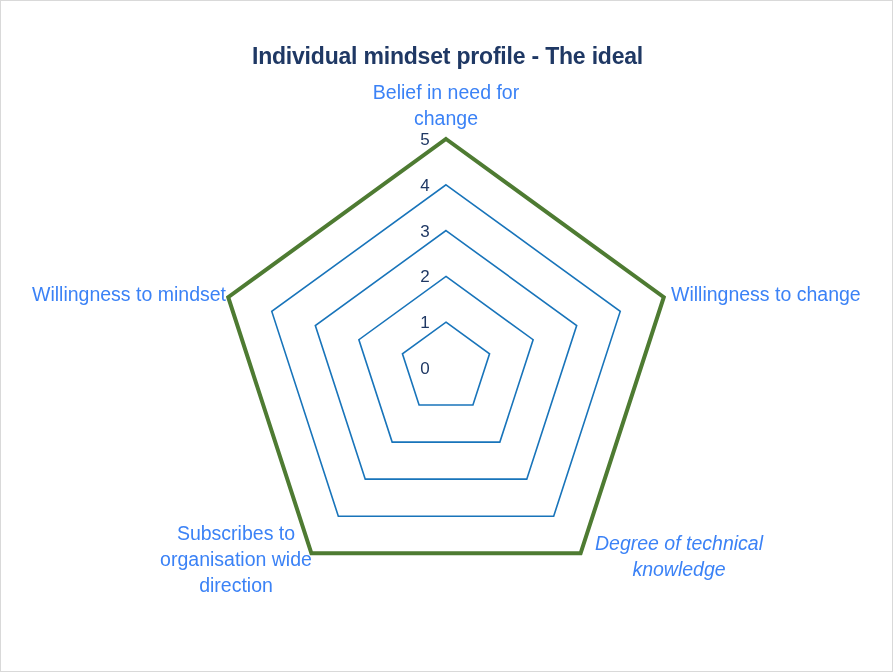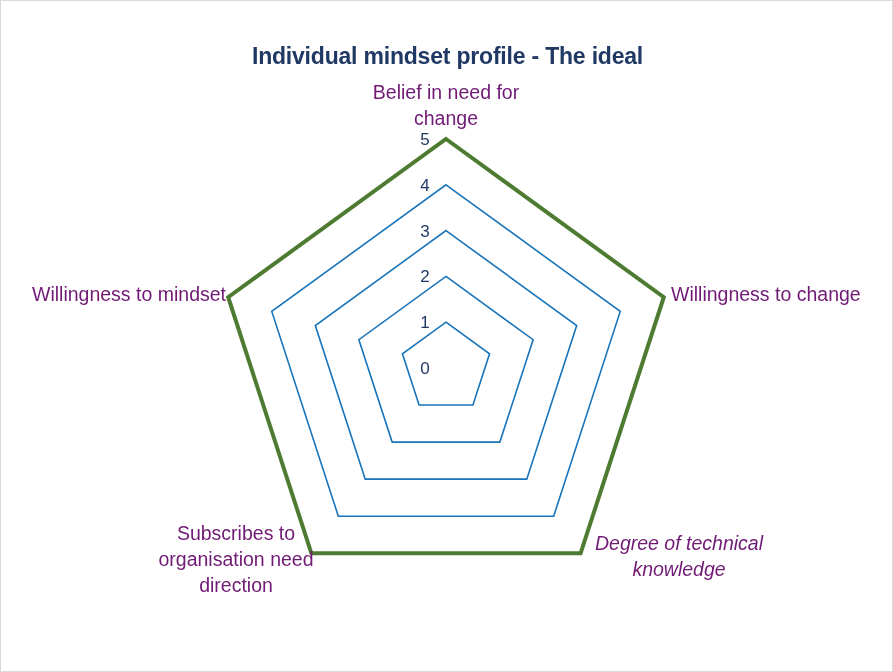--- a/index.html
+++ b/index.html
@@ -34,21 +34,21 @@
     margin-top: 16px;
   }
   #radar-svg {
     position: absolute;
     top: 0;
     left: 0;
   }
   .axis-label {
     position: absolute;
     font-size: 19.5px;
-    color: #701a75;
+    color: #3b82f6;
     line-height: 26px;
     white-space: pre-line;
   }
   .axis-label.center { text-align: center; }
   .axis-label.right  { text-align: right; }
   .axis-label.left   { text-align: left; }
   .tick-text {
     font-family: "Liberation Sans", sans-serif;
     font-size: 17px;
     fill: #1f3864;
@@ -81,18 +81,18 @@
 
   <div class="axis-label center" id="label-top" style="left:315px; top:78px; width:260px;">Belief in need for
 change</div>
 
   <div class="axis-label left" id="label-right" style="left:670px; top:280px; width:225px;">Willingness to change</div>
 
   <div class="axis-label center" id="label-bottom-right" style="left:578px; top:529px; width:200px;font-style:italic;">Degree of technical
 knowledge</div>
 
   <div class="axis-label center" id="label-bottom-left" style="left:130px; top:519px; width:210px;">Subscribes to
-organisation need
+organisation wide
 direction</div>
 
   <div class="axis-label right" id="label-left" style="left:5px; top:280px; width:220px;">Willingness to mindset</div>
 
 </div>
 
 </body></html>

